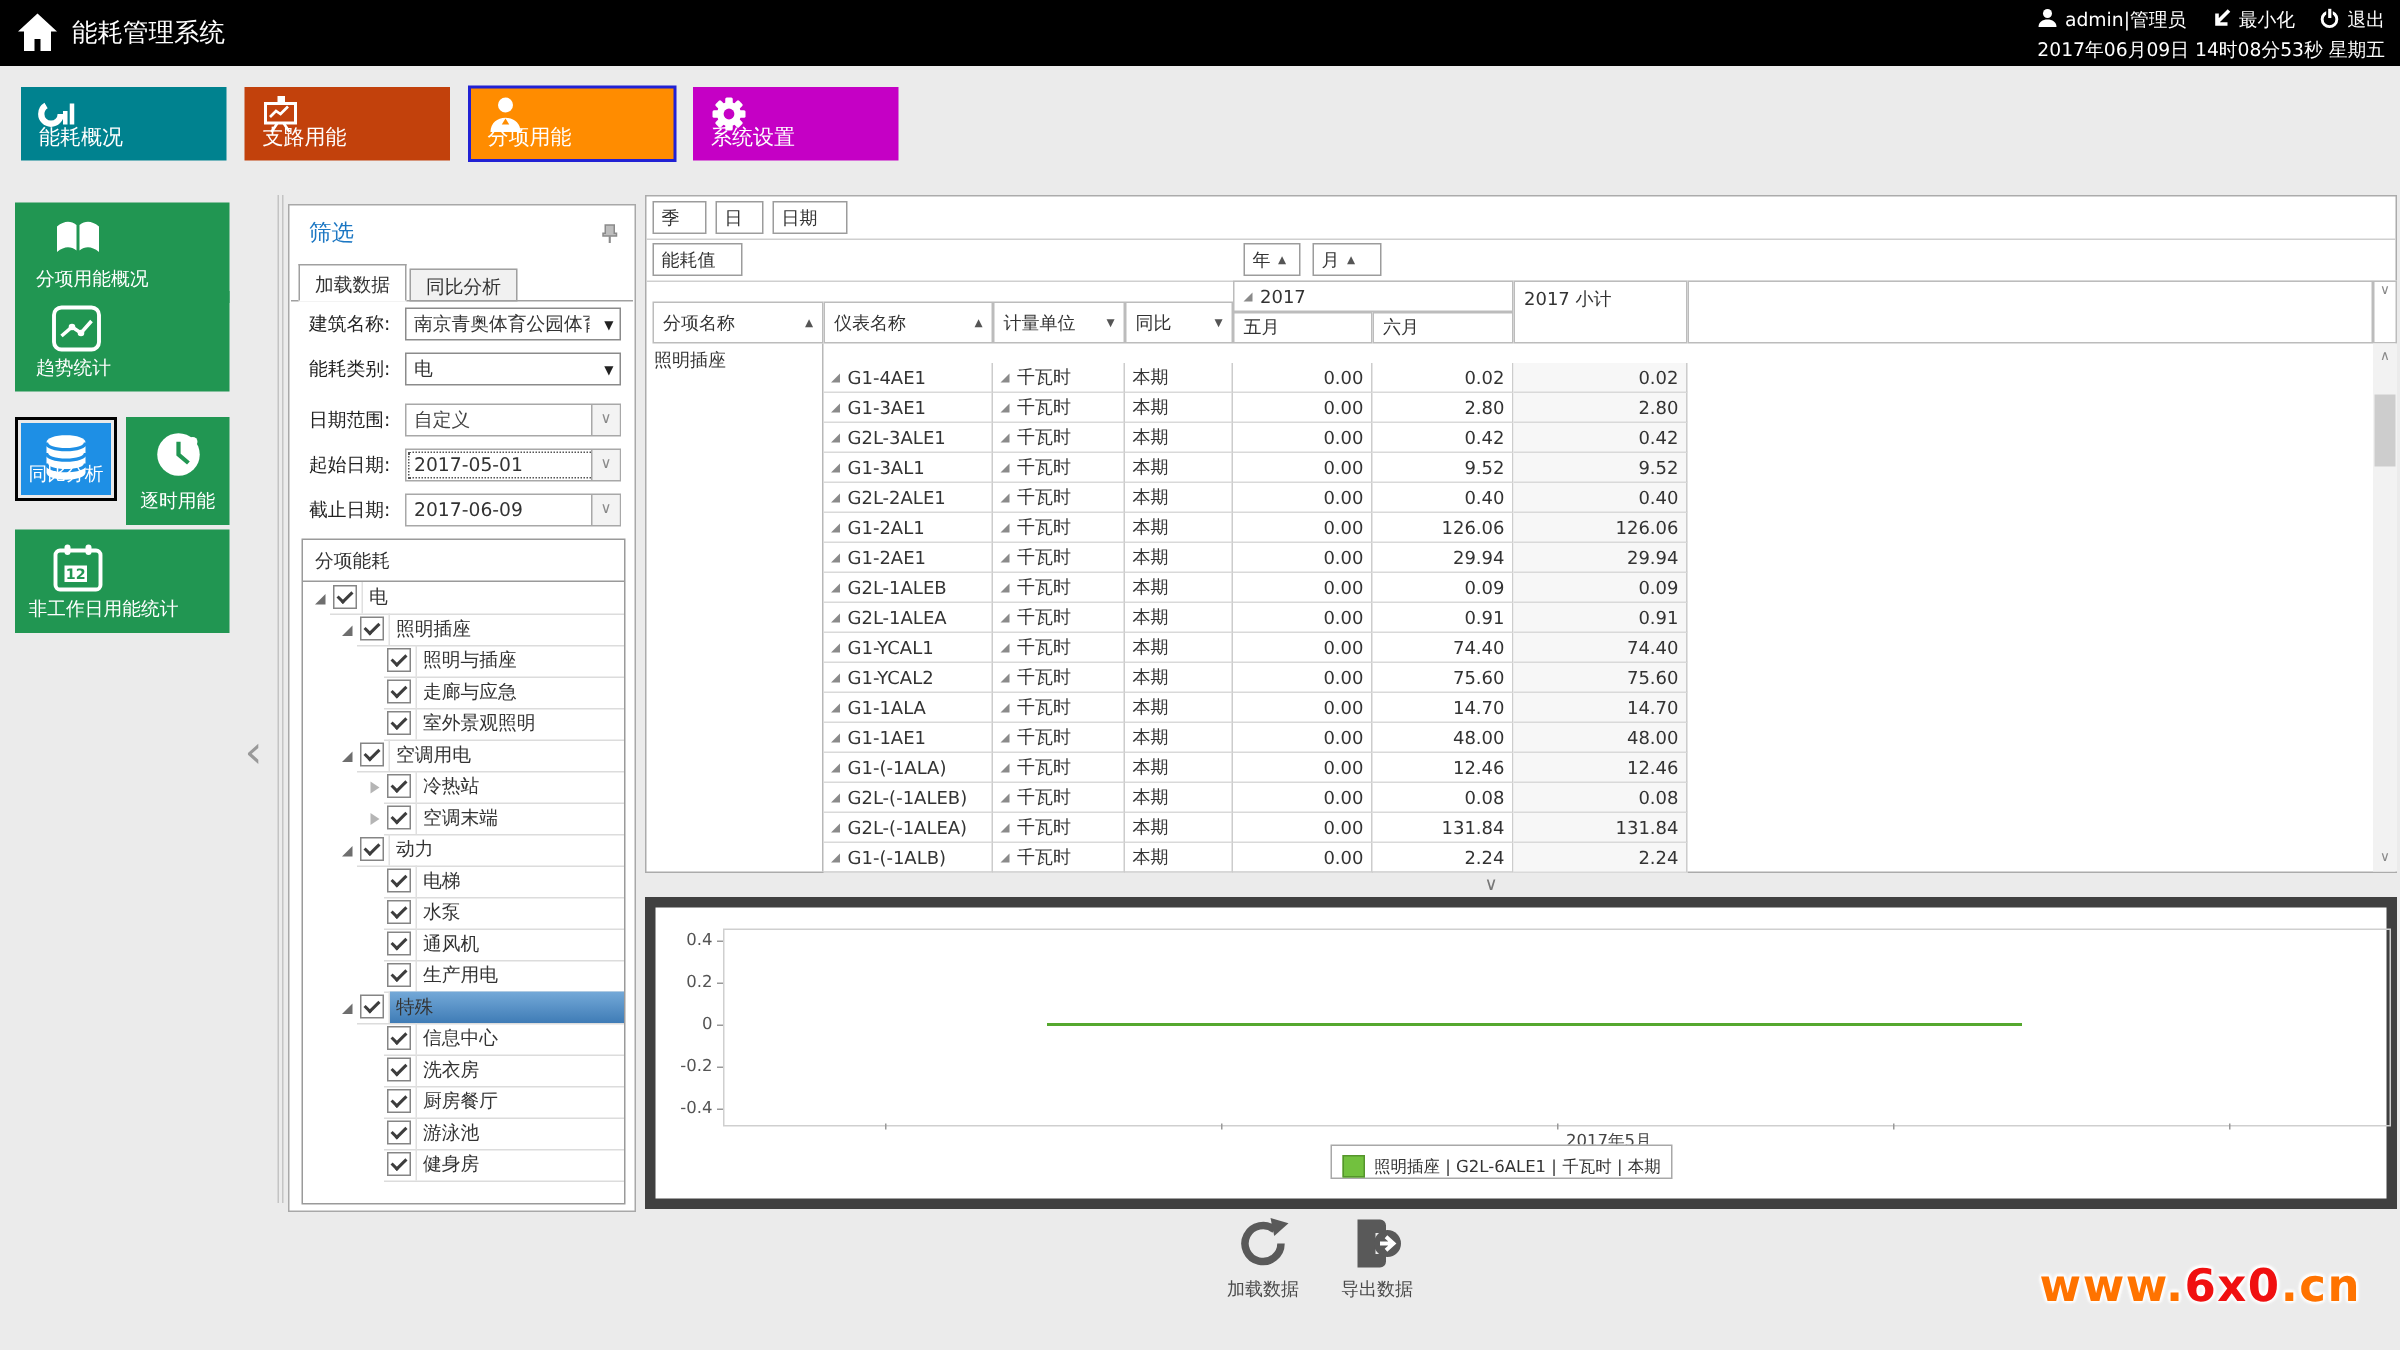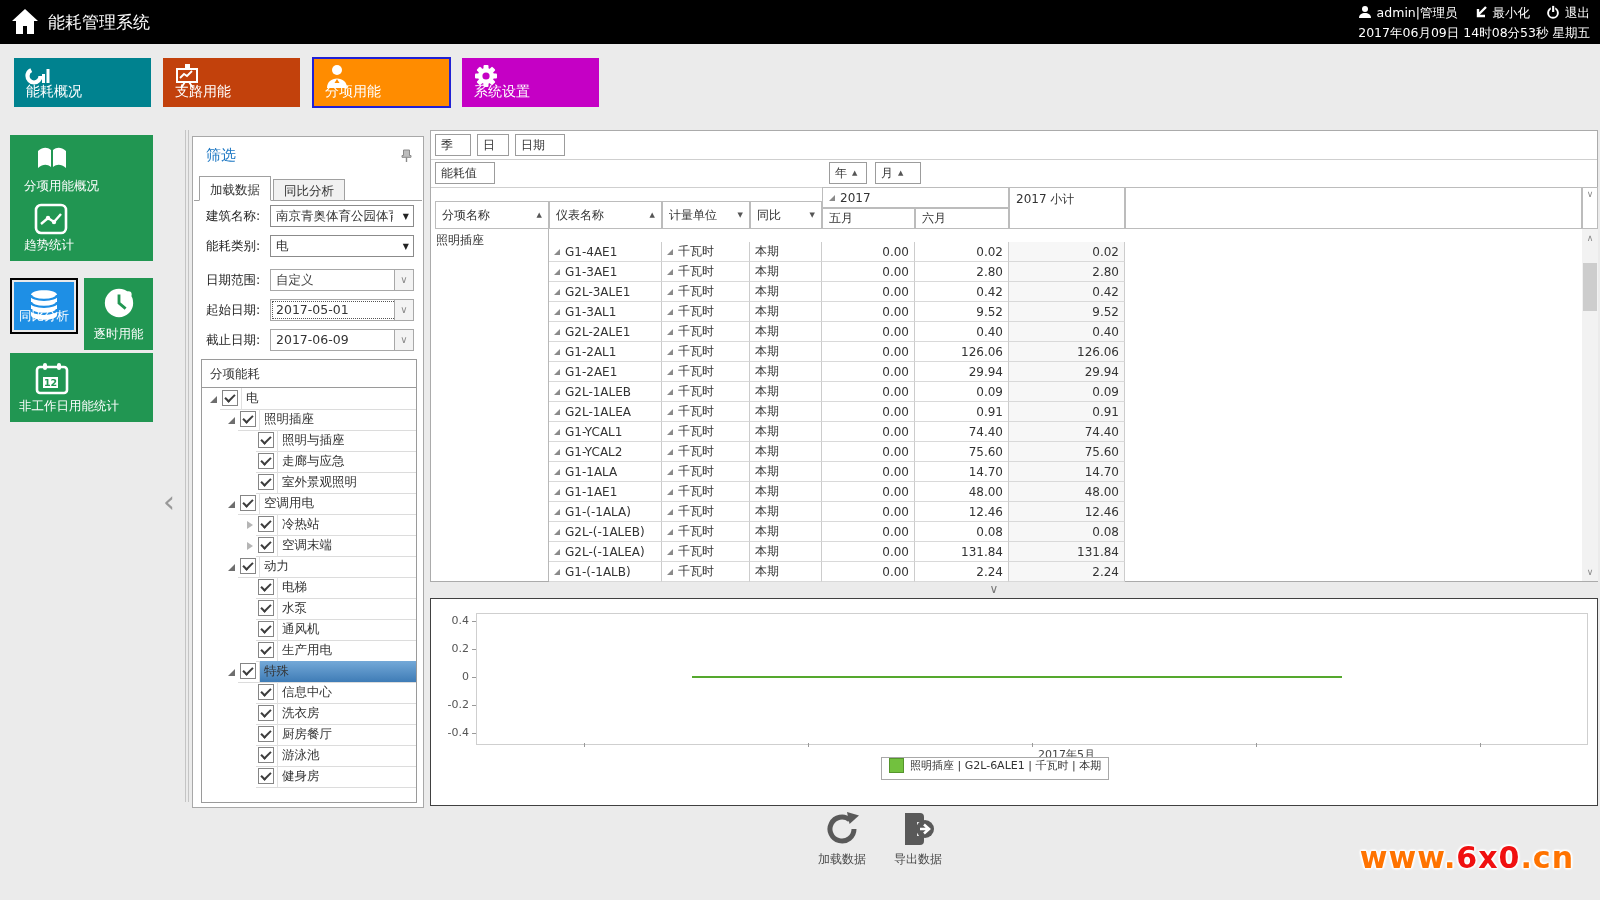--- a/index.html
+++ b/index.html
@@ -110,29 +110,29 @@
   .gtri{width:0;height:0;border-left:6px solid transparent;border-bottom:6px solid #8a8a8a;margin-right:5px}
 
   #vscroll{position:absolute;left:1151px;top:98px;width:16px;height:352px;background:#f2f2f2}
   #vs-up,#vs-dn{position:absolute;left:0;width:16px;height:14px;text-align:center;font-size:9px;color:#888;line-height:14px;cursor:pointer}
   #vs-up{top:2px}#vs-dn{bottom:2px}
   #vs-thumb{position:absolute;left:1px;top:34px;width:14px;height:48px;background:#cdcdcd;cursor:pointer}
 
   #splitter-chev{left:986px;top:582px;width:16px;text-align:center;color:#777;font-size:12px;cursor:pointer}
 
   
-  #chart{left:430px;top:598px;width:1168px;height:208px;background:#fff;border:1px solid #404040}
+  #chart{left:430px;top:598px;width:1168px;height:208px;background:#fff;border:7px solid #404040}
   #plot{position:absolute;left:45px;top:14px;width:1110px;height:130px;border:1px solid #cfcfcf}
   #ylabels{position:absolute;left:0;top:8px;width:38px}
   .ylab{height:28px;line-height:28px;text-align:right;font-size:11px;color:#555}
   .ytickmark{position:absolute;left:41px;width:4px;height:1px;background:#999}
   .xtickmark{position:absolute;top:144px;width:1px;height:4px;background:#999}
   #series-line{position:absolute;left:260px;top:77px;width:650px;height:2px;background:#55A82E}
   #xlabel{position:absolute;left:540px;top:148px;width:124px;text-align:right;font-size:11px;color:#444}
-  #legend{position:absolute;left:450px;top:158px;height:21px;display:inline-flex;align-items:flex-start;gap:6px;border:1px solid #a8a8a8;background:#fff;padding:0 7px;font-size:11px}
+  #legend{position:absolute;left:450px;top:158px;height:21px;display:inline-flex;align-items:flex-end;gap:6px;border:1px solid #a8a8a8;background:#fff;padding:0 7px;font-size:11px}
   #legend-swatch{width:13px;height:13px;background:#72C13E;border:1px solid #55952c}
 
   
   .tool-btn{top:808px;width:80px;height:62px;text-align:center;cursor:pointer;color:#4a4a4a}
   .tool-btn svg{display:block;margin:2px auto 3px}
   #btn-load{left:802px}#btn-export{left:878px}
 
   
   #watermark{right:26px;top:840px;font-size:30px;font-weight:bold;letter-spacing:1px;
     text-shadow:0 0 3px #fff,0 0 3px #fff,0 0 4px #fff,1px 1px 2px #fff,-1px -1px 2px #fff,1px -1px 2px #fff,-1px 1px 2px #fff}

